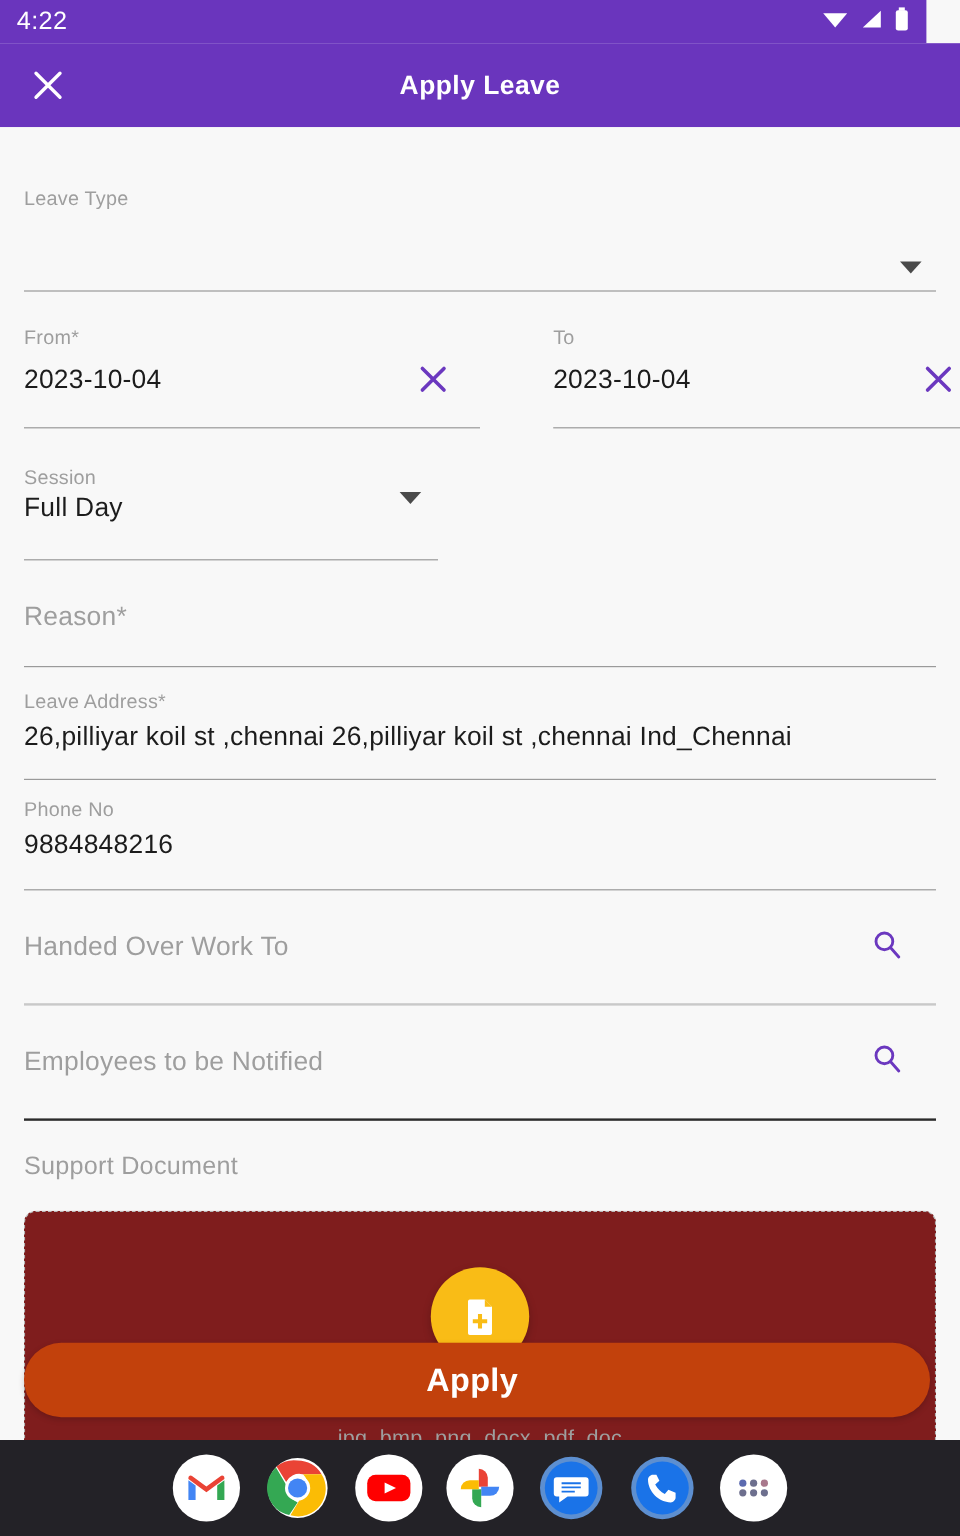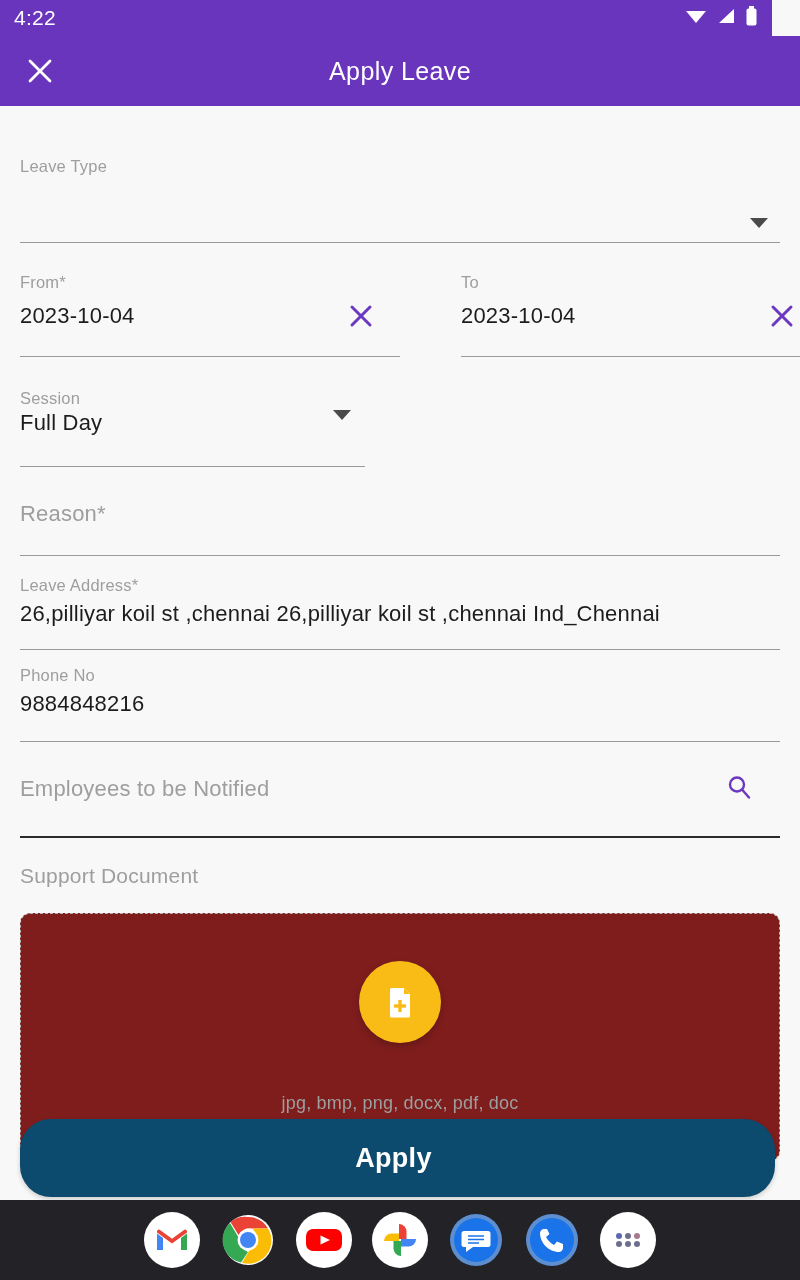--- a/index.html
+++ b/index.html
@@ -39,21 +39,21 @@
   }
   .appbar-close {
     width: 60px; height: 60px; margin-left: 10px;
     display: flex; align-items: center; justify-content: center;
     cursor: pointer;
   }
   .appbar-title {
     position: absolute; left: 0; right: 0;
     text-align: center;
     color: #ffffff;
-    font-size: 25px; font-weight: normal;
+    font-size: 22px; font-weight: bold;
     letter-spacing: .4px;
     pointer-events: none;
   }
 
   
   .form {
     position: absolute; top: 106px; left: 0;
     width: 800px; height: 1100px;
     background: #f8f8f8;
     padding: 0 20px;
@@ -155,22 +155,22 @@
     box-shadow: 0 3px 7px rgba(0,0,0,.22);
     cursor: pointer;
   }
   .dz-hint {
     margin-top: 50px; font-size: 18px; color: #9e9e9e; letter-spacing: .2px;
   }
 
   
   .apply-btn {
     position: absolute; left: 20px; top: 1119px;
-    width: 755px; height: 78px;
-    background: #0c4a6e;
+    width: 755px; height: 62px;
+    background: #c2410c;
     border-radius: 31px;
     display: flex; align-items: center; justify-content: center;
     box-shadow: 0 2px 5px rgba(0,0,0,.18);
     cursor: pointer;
   }
   .apply-btn span {
     color: #ffffff; font-size: 27px; font-weight: bold;
     letter-spacing: .3px; margin-right: 8px;
   }
 
@@ -285,20 +285,32 @@
       <div class="fld-value" style="margin-top:6px;">26,pilliyar koil st ,chennai 26,pilliyar koil st ,chennai Ind_Chennai</div>
       <div class="underline"></div>
     </div>
 
     <div class="field phone">
       <div class="fld-label">Phone No</div>
       <div class="fld-value" style="margin-top:6px;">9884848216</div>
       <div class="underline"></div>
     </div>
 
+    <div class="field searchfield">
+      <div class="sf-row">
+        <span class="fld-placeholder">Handed Over Work To</span>
+        <span class="sf-icon">
+          <svg width="26" height="26" viewBox="0 0 26 26">
+            <circle cx="11" cy="10.5" r="7" fill="none" stroke="#6b38bf" stroke-width="2.4"></circle>
+            <line x1="16.2" y1="15.8" x2="23" y2="23.5" stroke="#6b38bf" stroke-width="2.4" stroke-linecap="round"></line>
+          </svg>
+        </span>
+      </div>
+      <div class="underline light"></div>
+    </div>
 
     <div class="field searchfield">
       <div class="sf-row">
         <span class="fld-placeholder">Employees to be Notified</span>
         <span class="sf-icon">
           <svg width="26" height="26" viewBox="0 0 26 26">
             <circle cx="11" cy="10.5" r="7" fill="none" stroke="#6b38bf" stroke-width="2.4"></circle>
             <line x1="16.2" y1="15.8" x2="23" y2="23.5" stroke="#6b38bf" stroke-width="2.4" stroke-linecap="round"></line>
           </svg>
         </span>

